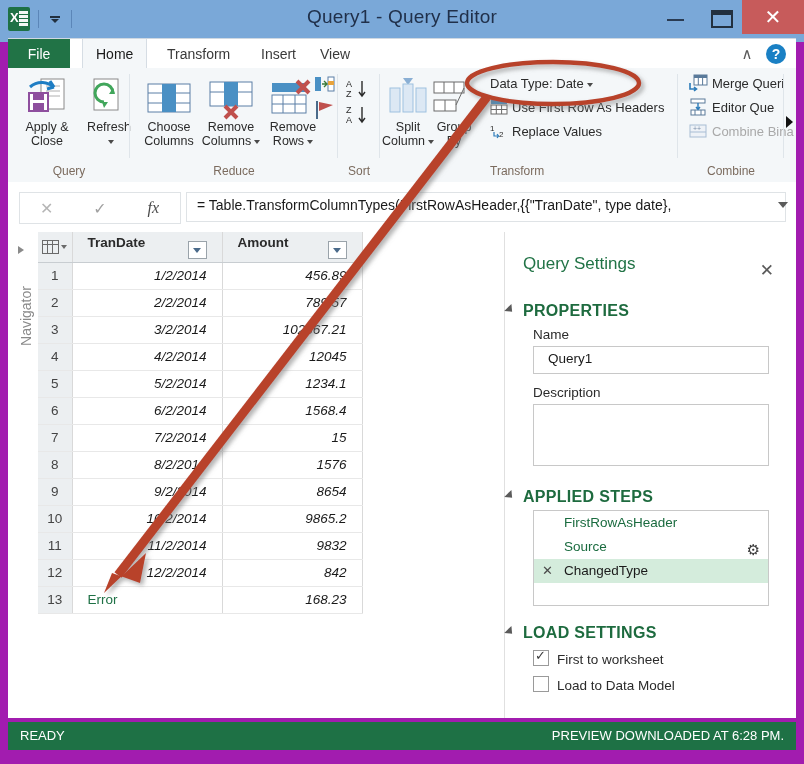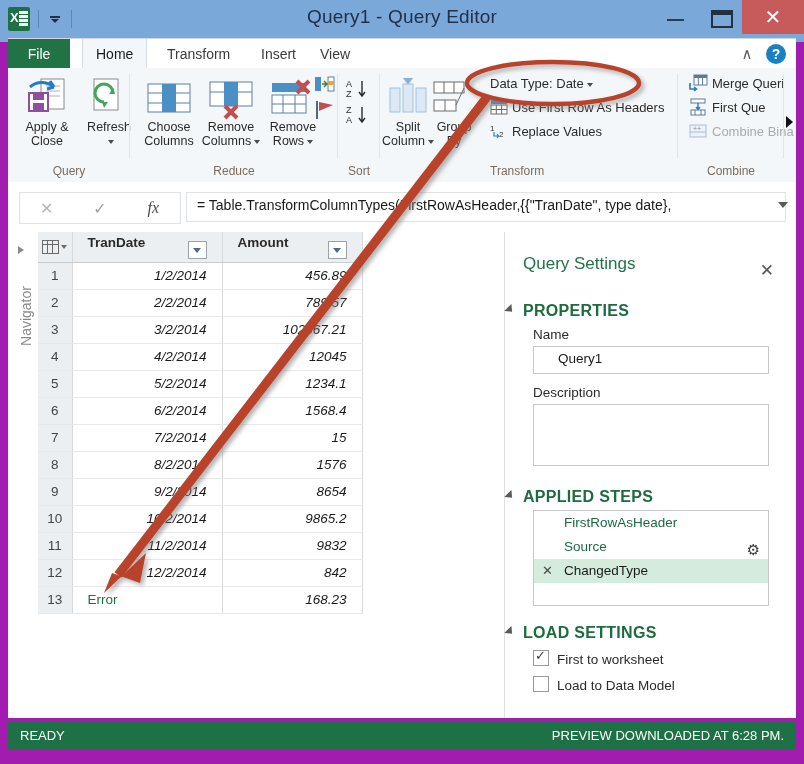--- a/index.html
+++ b/index.html
@@ -196,21 +196,21 @@
   }
   .sect-tri{
     position:absolute;left:0;top:4px;width:0;height:0;
     border-top:5px solid transparent;border-bottom:5px solid transparent;
     border-left:6px solid #5a5a5a;cursor:pointer;
     transform:rotate(45deg) translate(-1px,-1px);
   }
   .fld-label{position:absolute;left:28px;font-size:13.5px;color:#2b2b2b;}
   .fld-box{
     position:absolute;left:28px;border:1px solid #c8c8c8;background:#fff;box-sizing:border-box;
-    font-size:13.5px;color:#1a1a1a;padding:4px 24px;cursor:text;
+    font-size:13.5px;color:#1a1a1a;padding:4px 14px;cursor:text;
   }
   .steps-box{
     position:absolute;left:28px;border:1px solid #c8c8c8;background:#fff;box-sizing:border-box;
   }
   .step{
     position:relative;height:24px;line-height:24px;font-size:13.5px;color:#1a6b3f;
     padding-left:30px;cursor:pointer;
   }
   .step.sel{background:#d4ecdc;color:#1a1a1a;}
   .step .del{
@@ -453,21 +453,21 @@
           <path d="M2 9 l0 6 l6 0 M6 13 l2.5 2 l-2.5 2" stroke="#2b7bb9" stroke-width="1.6" fill="none"></path>
         </svg><span>Merge Queri</span>
       </div>
       <div class="smallbtn" style="left:10px;top:30px;">
         <svg width="20" height="18" viewBox="0 0 20 18" style="vertical-align:-4px;margin-right:4px;">
           <rect x="3" y="1" width="14" height="4" fill="#fff" stroke="#5a7a9a"></rect>
           <rect x="3" y="12" width="14" height="5" fill="#fff" stroke="#5a7a9a"></rect>
           <line x1="7" y1="12" x2="7" y2="17" stroke="#5a7a9a"></line>
           <line x1="13" y1="12" x2="13" y2="17" stroke="#5a7a9a"></line>
           <path d="M10 5 l0 6 M8 9 l2 2.5 l2 -2.5" stroke="#2b7bb9" stroke-width="1.4" fill="none"></path>
-        </svg><span>First Que</span>
+        </svg><span>Editor Que</span>
       </div>
       <div class="smallbtn dim" style="left:10px;top:54px;">
         <svg width="20" height="16" viewBox="0 0 20 16" style="vertical-align:-3px;margin-right:4px;">
           <rect x="2" y="2" width="16" height="12" fill="#eef2f7" stroke="#a8bdd4"></rect>
           <line x1="2" y1="9" x2="18" y2="9" stroke="#a8bdd4"></line>
           <text x="5" y="8" font-size="7" fill="#7a8fa8" font-family="Liberation Sans, sans-serif">++</text>
         </svg><span>Combine Bina</span>
       </div>
       <div class="glabel" style="left:0;width:106px;">Combine</div>
       <div class="gsep" style="right:12px;"></div>

